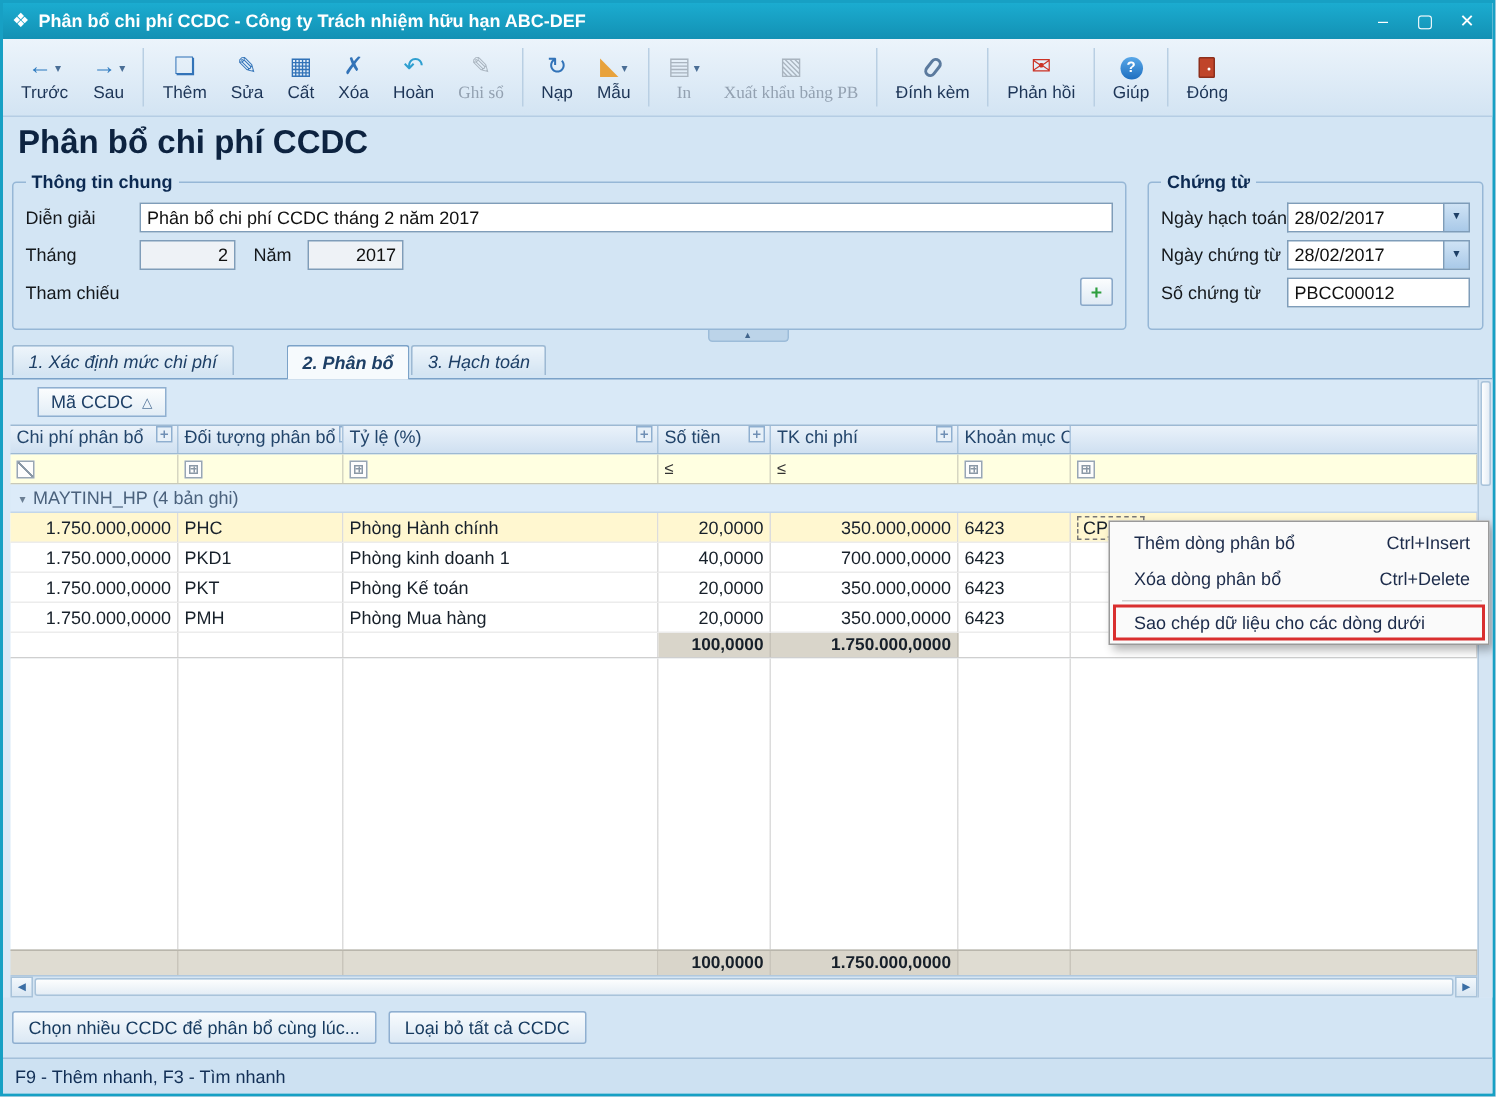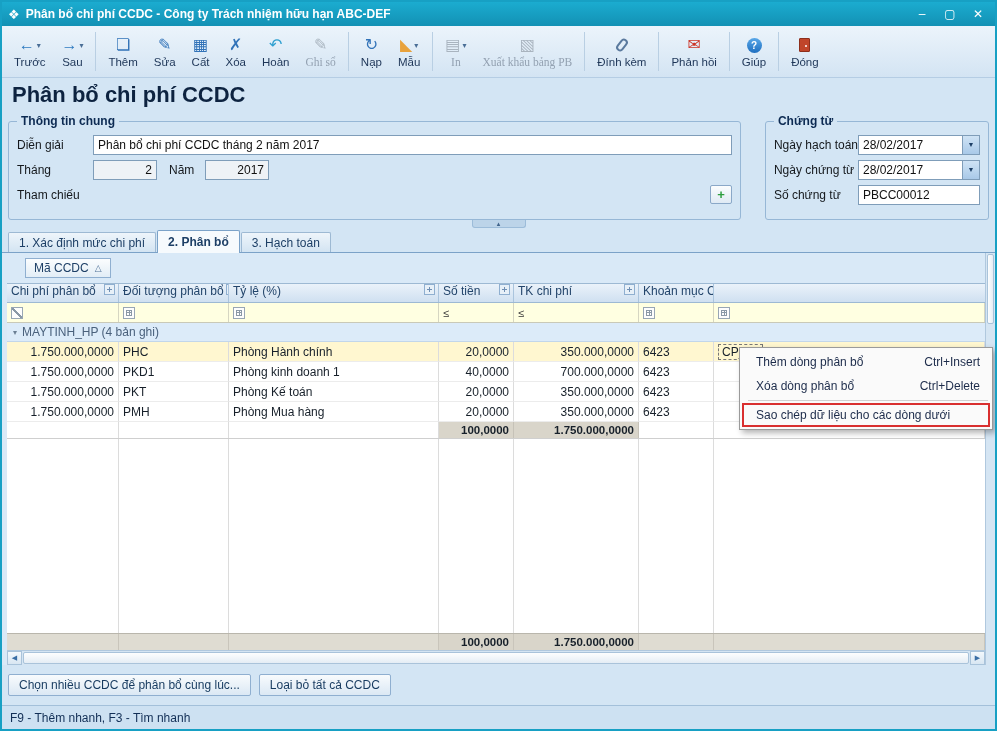--- a/index.html
+++ b/index.html
@@ -38,21 +38,21 @@
          font-size:10px;font-weight:bold;display:flex;align-items:center;justify-content:center;}
   .door{width:11px;height:14px;background:#c0452a;border:1px solid #8d2f1c;border-radius:1px;position:relative;}
   .door::after{content:"";position:absolute;right:2px;top:6px;width:2px;height:2px;background:#fff;border-radius:50%;}
   .clip{width:8px;height:14px;border:2px solid #5b7a9e;border-radius:4px;transform:rotate(38deg);display:inline-block;}
 
   
   .page-title{height:34px;flex:none;display:flex;align-items:center;padding:0 10px;
               font-size:22px;font-weight:bold;color:#0d2340;}
 
   
-  .panels{height:106px;flex:none;display:flex;gap:24px;padding:0 6px;margin-top:2px;}
+  .panels{height:106px;flex:none;display:flex;gap:14px;padding:0 6px;margin-top:2px;}
   fieldset{border:1px solid #96b7d6;border-radius:3px;padding:2px 8px 4px;background:transparent;}
   legend{font-size:12px;font-weight:bold;color:#0c2a52;padding:0 4px;}
   .gi{flex:1;}
   .doc{width:216px;flex:none;}
   .frow-line{display:flex;align-items:center;margin:4px 0;height:21px;}
   .lbl{width:76px;flex:none;color:#14181c;}
   .inp{height:20px;border:1px solid #7f9db9;padding:0 4px;font-size:12px;font-family:inherit;background:#fff;color:#111;}
   .inp.wide{flex:1;}
   .inp.small{width:64px;text-align:right;background:#eef2f6;}
   .nam-lbl{width:36px;flex:none;margin-left:12px;color:#14181c;}
@@ -66,24 +66,24 @@
   .dd-btn{width:18px;height:20px;border:1px solid #7f9db9;background:linear-gradient(#cfe3f5,#a9c9e8);
           display:flex;align-items:center;justify-content:center;font-size:7px;color:#1d3f66;}
   .inp.doc-no{width:122px;}
 
   
   .collapse-handle{width:54px;height:8px;margin:0 auto;background:#bcd4e9;border:1px solid #9cbcd9;border-top:none;
                    border-radius:0 0 3px 3px;display:flex;align-items:center;justify-content:center;
                    font-size:7px;line-height:6px;color:#41658c;flex:none;}
 
   
-  .tabstrip{height:24px;flex:none;display:flex;align-items:flex-end;gap:1px;padding:2px 2px 0 6px;}
+  .tabstrip{height:24px;flex:none;display:flex;gap:1px;padding:2px 2px 0 6px;font-style:italic;}
   .tab{height:20px;padding:0 10px;display:flex;align-items:center;font-size:12px;color:#1d3f66;
        background:linear-gradient(#eef5fb,#d3e4f2);border:1px solid #9db9d3;border-bottom:none;border-radius:2px 2px 0 0;}
-  .tab.active{background:#f6fafd;font-weight:bold;height:23px;margin-bottom:-1px;border-color:#7ba2c8;z-index:2;position:relative;}
+  .tab.active{background:#f6fafd;font-weight:bold;height:23px;margin-bottom:-1px;border-color:#7ba2c8;z-index:2;position:relative;margin-left:34px;}
 
   
   .tab-page{flex:1;display:flex;border-top:1px solid #7ba2c8;background:#d9e9f7;min-height:0;}
   .grid-stack{flex:1;display:flex;flex-direction:column;padding-left:5px;min-width:0;}
   .group-panel{height:30px;flex:none;display:flex;align-items:center;padding-left:18px;}
   .group-chip{height:20px;display:inline-flex;align-items:center;gap:6px;padding:0 8px;font-size:12px;color:#1d3f66;
               background:linear-gradient(#fbfdfe,#e2edf6);border:1px solid #8fafd0;}
   .sort-ico{font-size:9px;color:#54759a;}
 
   .grow{display:grid;grid-template-columns:112px 110px 210px 75px 125px 75px 1fr;flex:none;}

